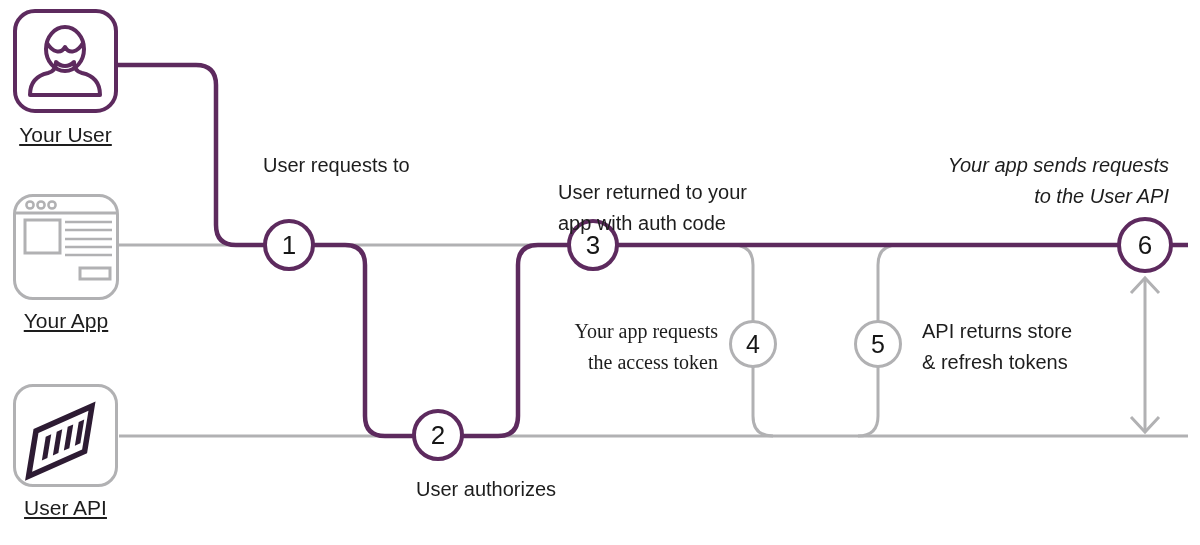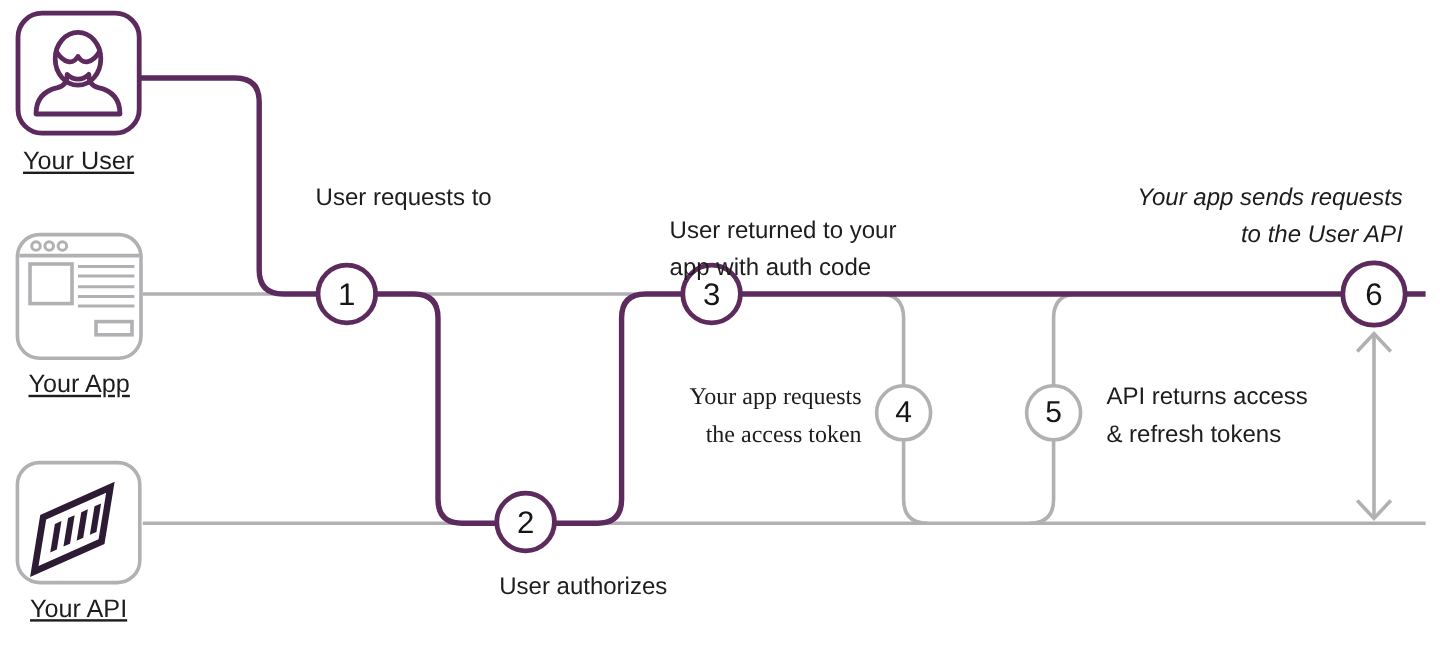--- a/index.html
+++ b/index.html
@@ -79,21 +79,21 @@
     <svg viewBox="0 0 99 97">
       <g transform="translate(20,44) skewY(-24) skewX(-10)">
         <rect class="ls" x="0" y="0" width="56" height="42"></rect>
         <rect class="lf" x="11.5" y="10" width="5.5" height="22"></rect>
         <rect class="lf" x="22.5" y="10" width="5.5" height="22"></rect>
         <rect class="lf" x="33.5" y="10" width="5.5" height="22"></rect>
         <rect class="lf" x="44.5" y="10" width="5.5" height="22"></rect>
       </g>
     </svg>
   </div>
-  <div class="actor-label" style="left:13px;top:495px;width:105px;">Your API</div>
+  <div class="actor-label" style="left:13px;top:495px;width:105px;">User API</div>
 
   <div class="node node-purple" style="left:263px;top:219px;width:52px;height:52px;">
     <span>1</span>
   </div>
   <div class="node node-purple" style="left:412px;top:409px;width:52px;height:52px;">
     <span>2</span>
   </div>
   <div class="node node-purple" style="left:567px;top:219px;width:52px;height:52px;">
     <span>3</span>
   </div>
@@ -115,21 +115,21 @@
   </div>
   <div class="note" style="left:558px;top:150px;margin-top:27px;">
     <div>User returned to your</div>
     <div>app with auth code</div>
   </div>
   <div class="note note-right" style="right:482px;top:316px;font-family:Liberation Serif, serif;">
     <div>Your app requests</div>
     <div>the access token</div>
   </div>
   <div class="note" style="left:922px;top:316px;">
-    <div>API returns access</div>
+    <div>API returns store</div>
     <div>&amp; refresh tokens</div>
   </div>
   <div class="note note-right" style="right:31px;top:150px;font-style:italic;">
     <div>Your app sends requests</div>
     <div>to the User API</div>
   </div>
 
 </div>
 
 </body></html>

